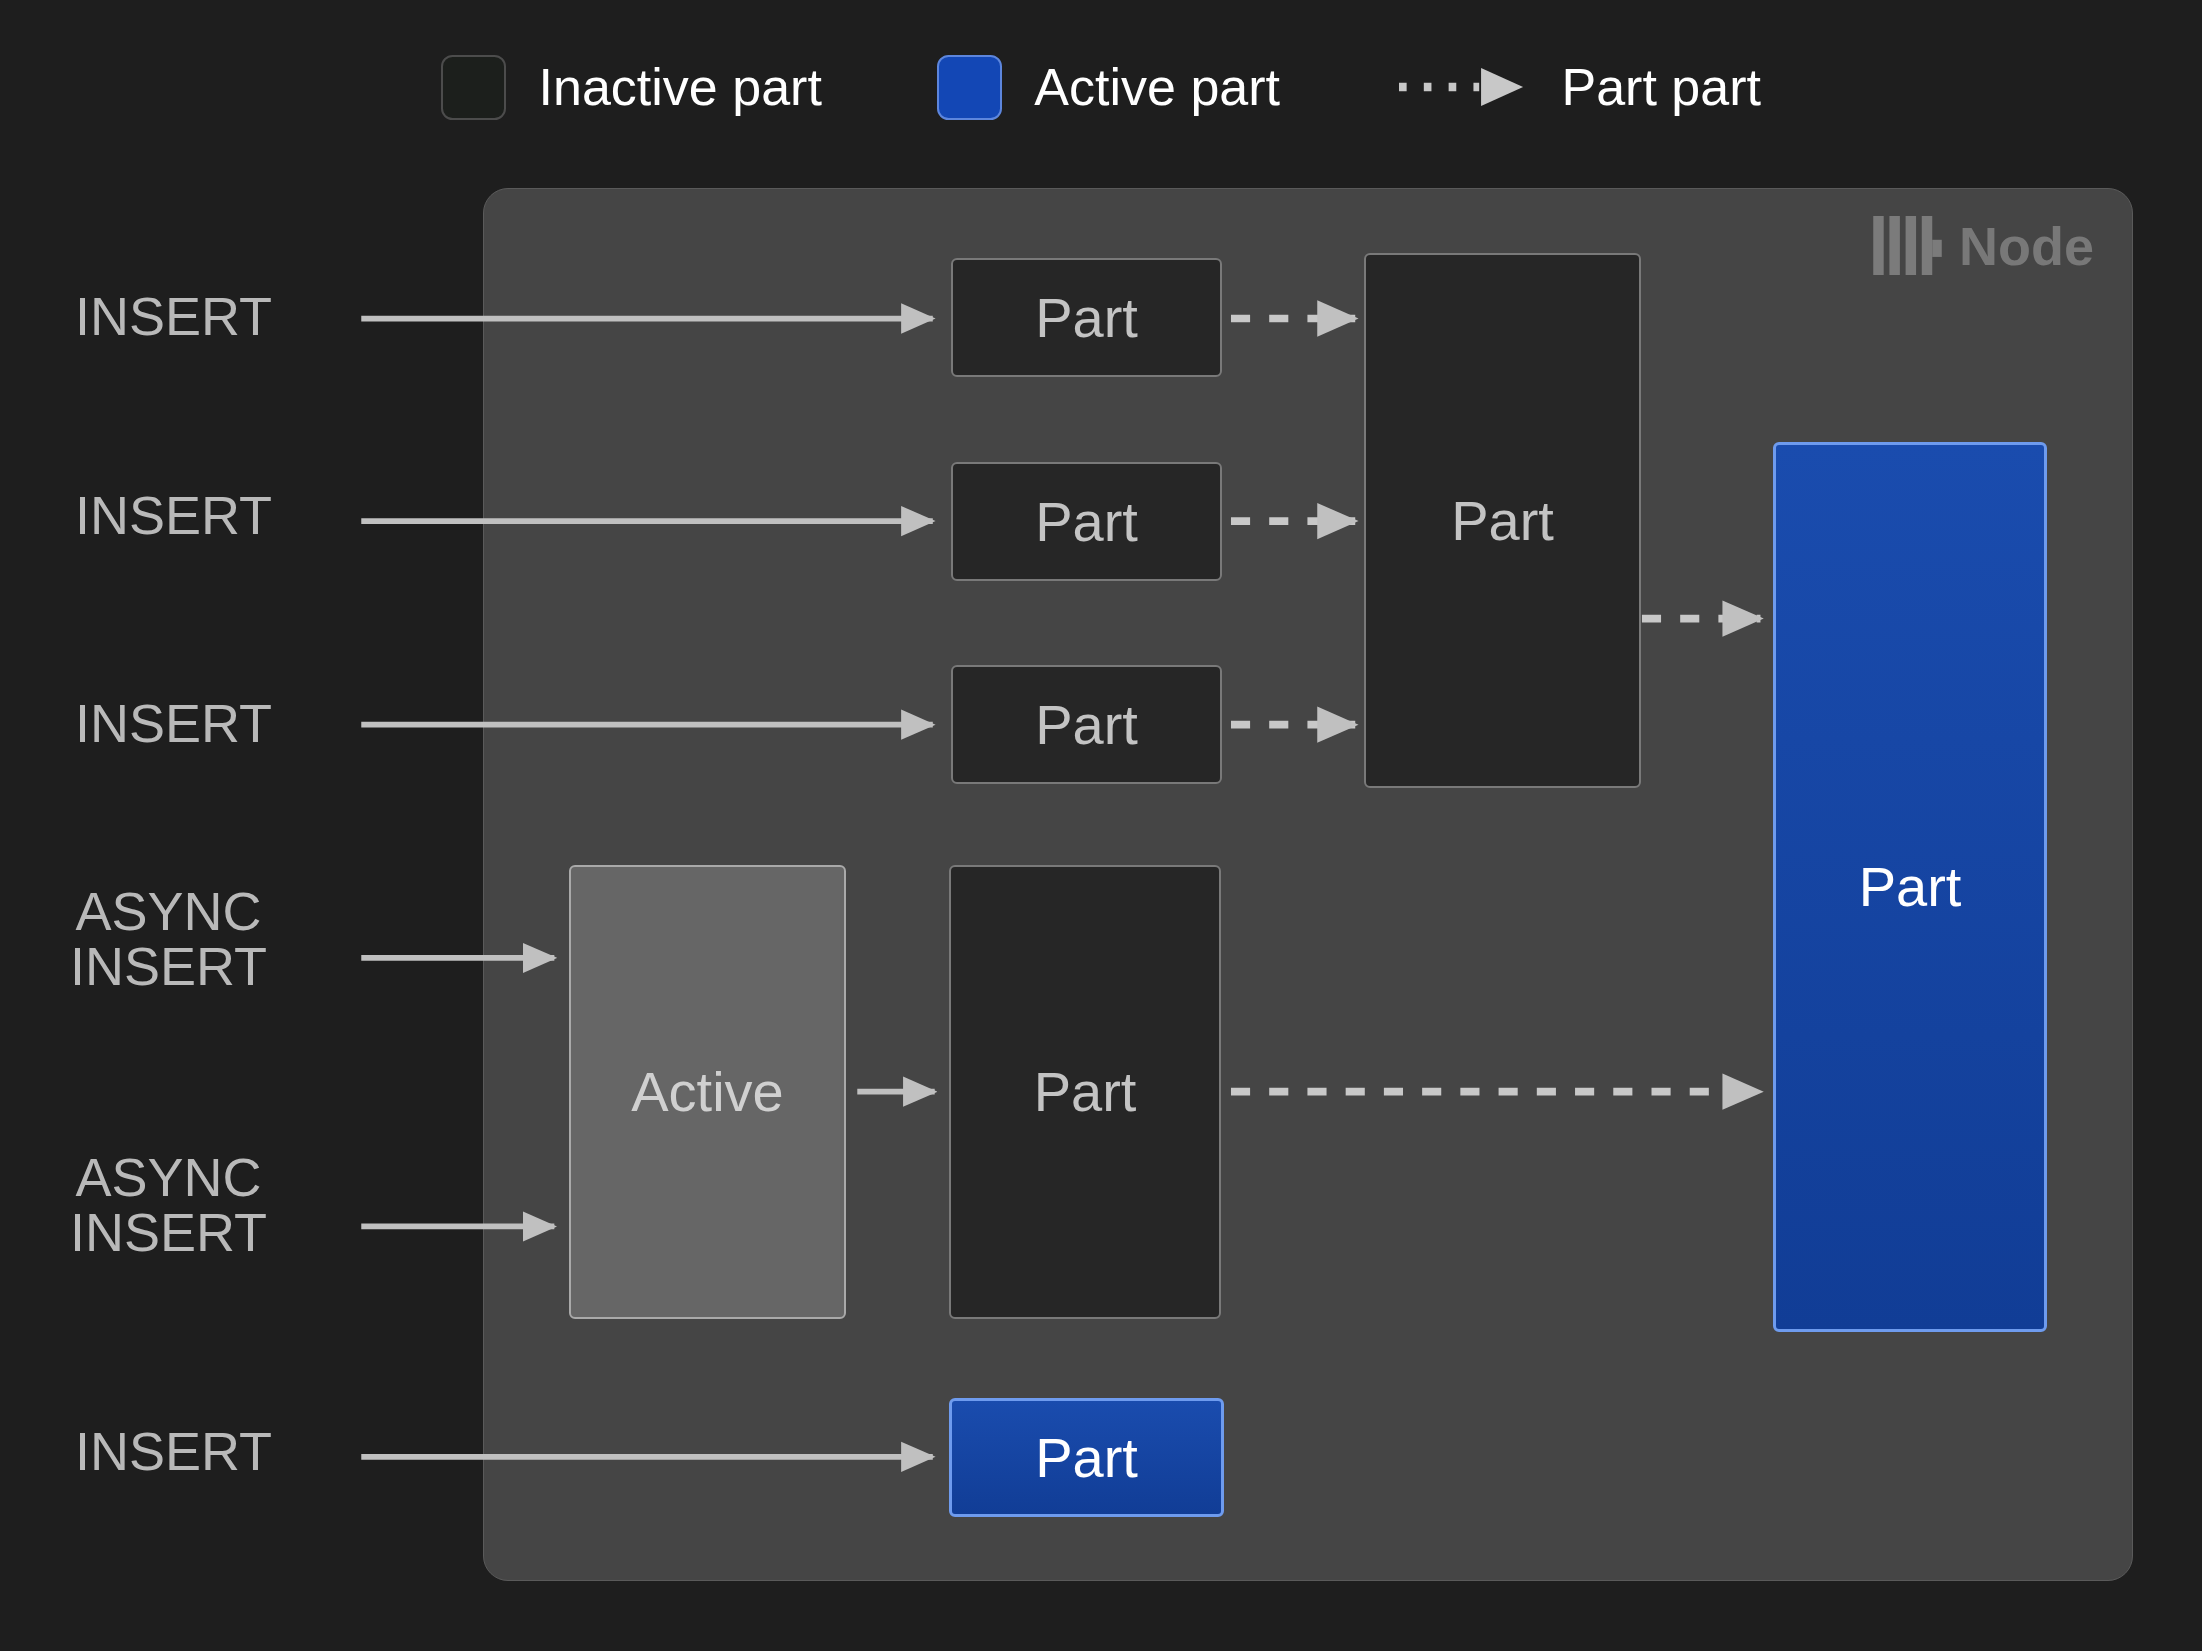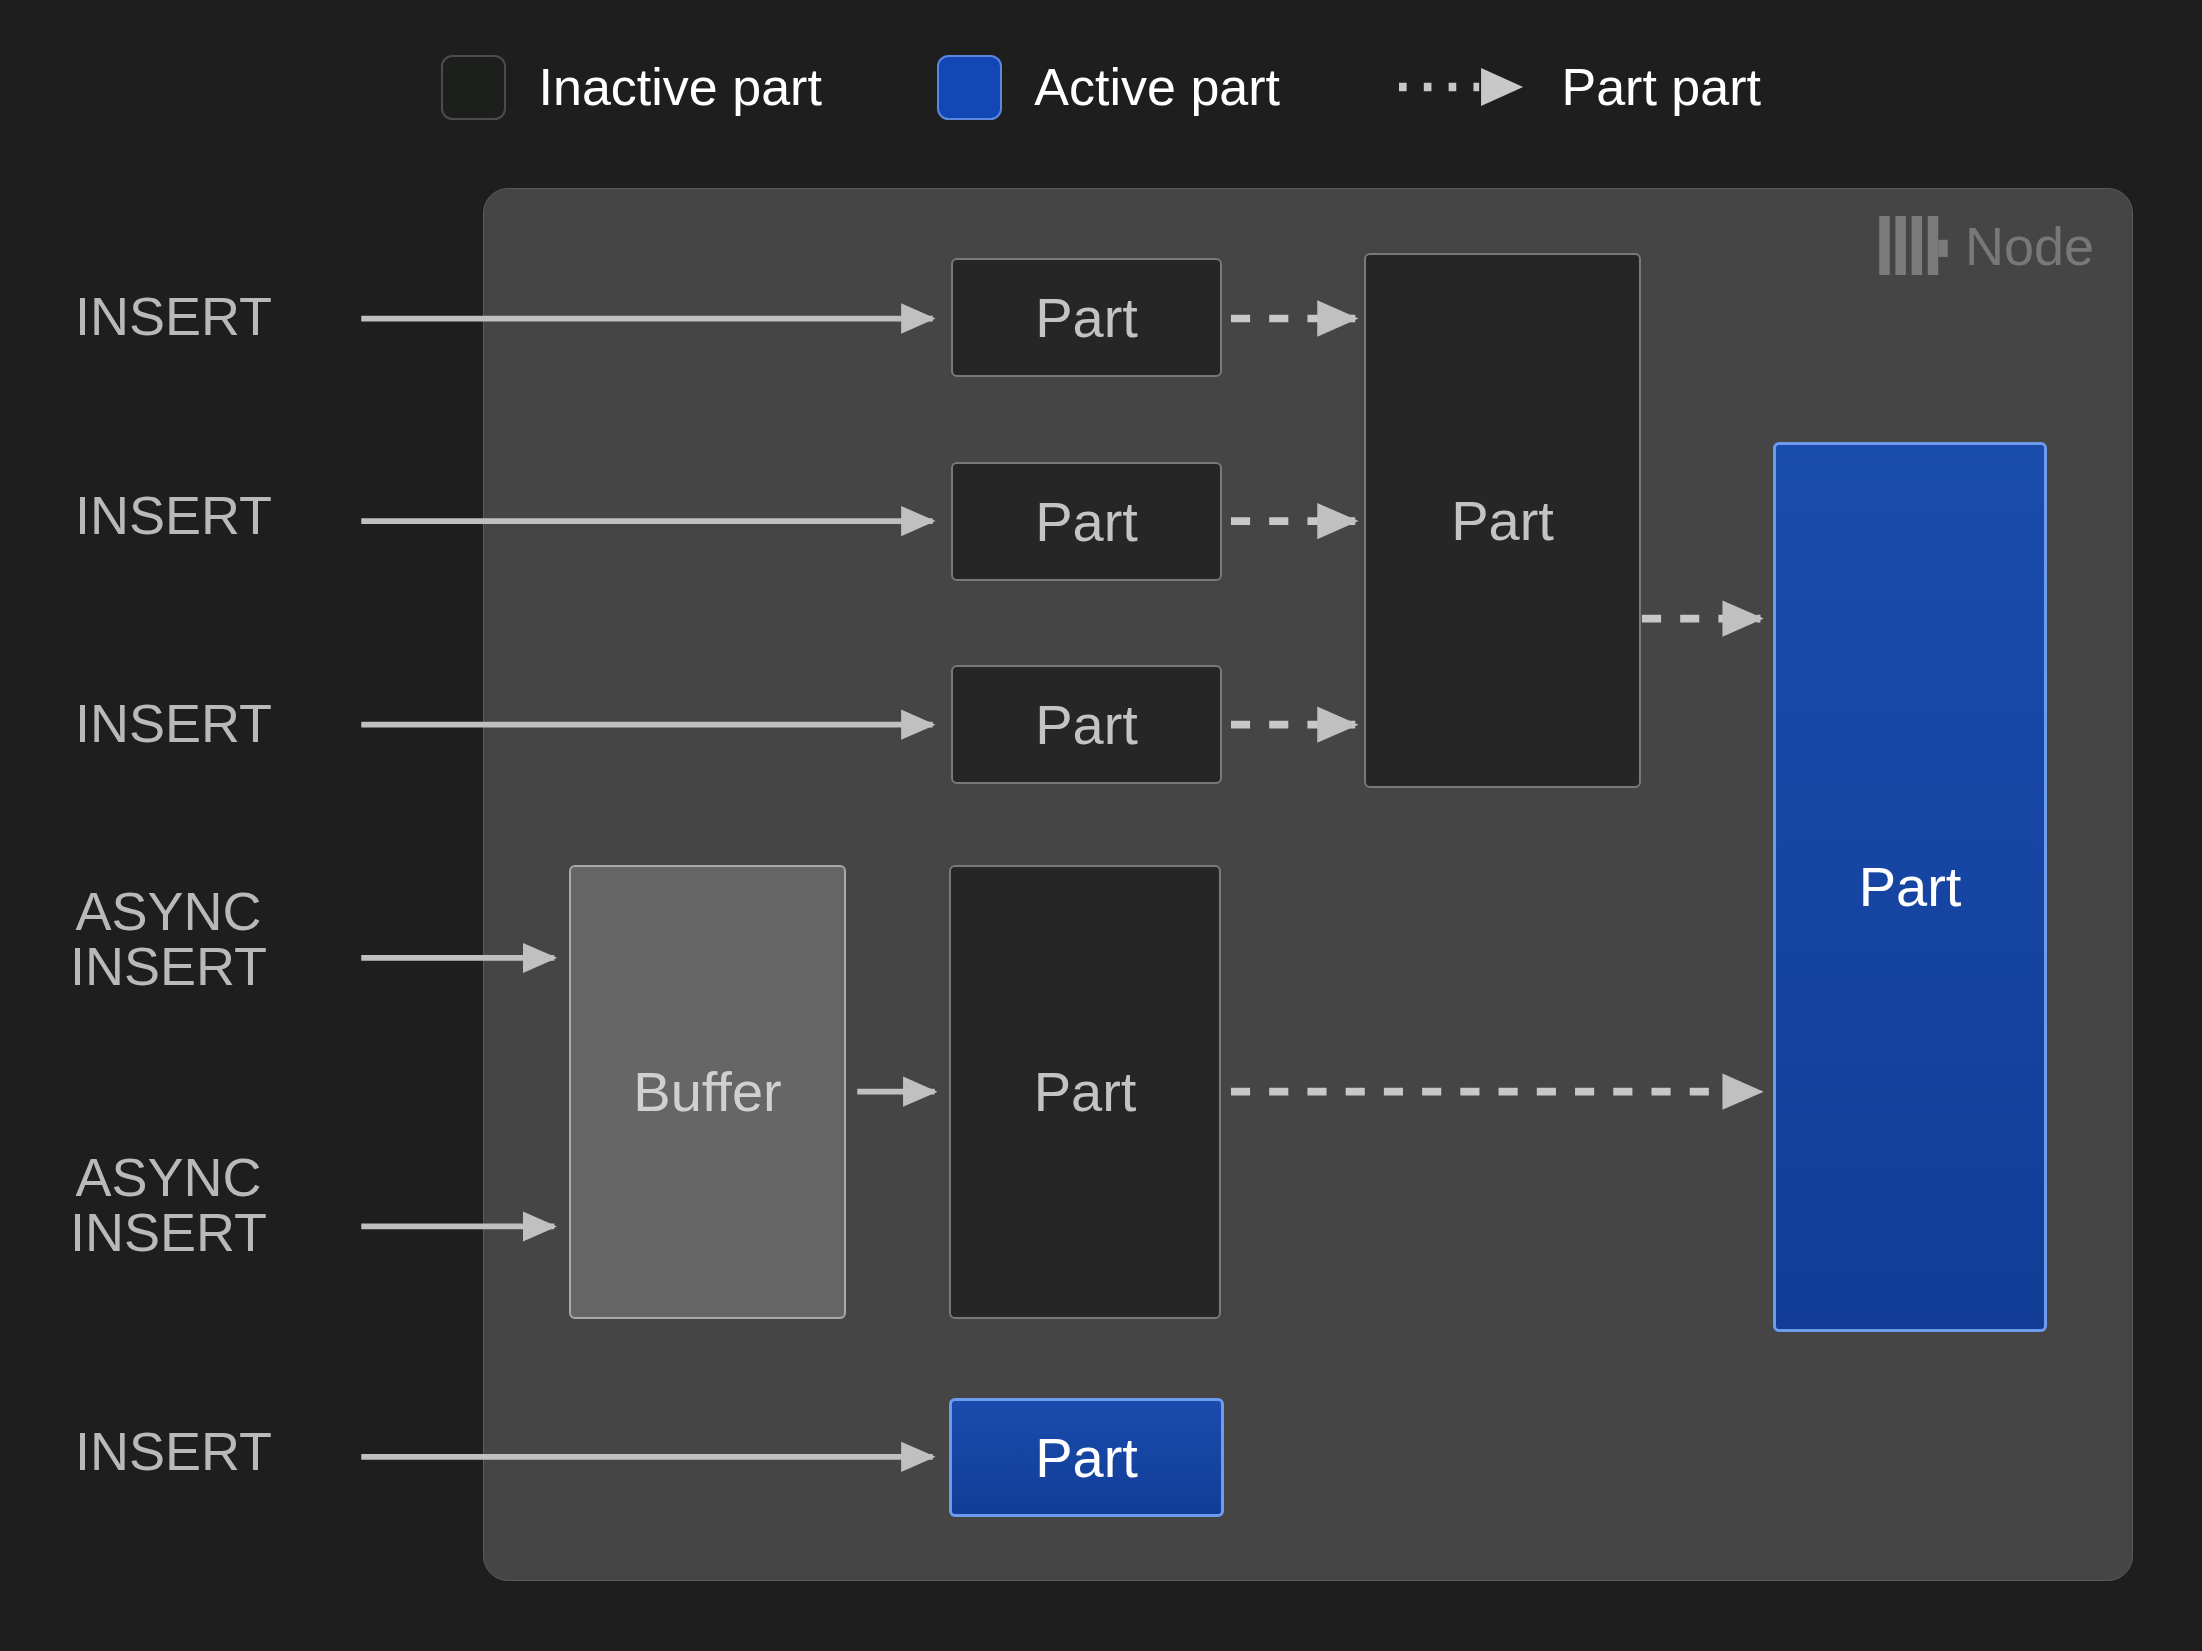--- a/index.html
+++ b/index.html
@@ -74,20 +74,21 @@
     box-sizing: border-box;
   }
 
   .node-badge {
     position: absolute;
     right: 38px;
     top: 27px;
     display: flex;
     align-items: center;
     gap: 17px;
+    font-weight: bold;
   }
   .node-logo {
     display: block;
   }
   .node-title {
     color: #787878;
     font-size: 54px;
     line-height: 1;
   }
 
@@ -217,20 +218,20 @@
 </svg>
 
 <div class="box inactive" style="left:951px; top:258px; width:271px; height:119px;">Part</div>
 
 <div class="box inactive" style="left:951px; top:462px; width:271px; height:119px;">Part</div>
 
 <div class="box inactive" style="left:951px; top:665px; width:271px; height:119px;">Part</div>
 
 <div class="box inactive" style="left:1364px; top:253px; width:277px; height:535px;">Part</div>
 
-<div class="box buffer" style="left:569px; top:865px; width:277px; height:454px;">Buffer</div>
+<div class="box buffer" style="left:569px; top:865px; width:277px; height:454px;">Active</div>
 
 <div class="box inactive" style="left:949px; top:865px; width:272px; height:454px;">Part</div>
 
 <div class="box active" style="left:1773px; top:442px; width:274px; height:890px;">Part</div>
 
 <div class="box active" style="left:949px; top:1398px; width:275px; height:119px;">Part</div>
 
 
 </body></html>

